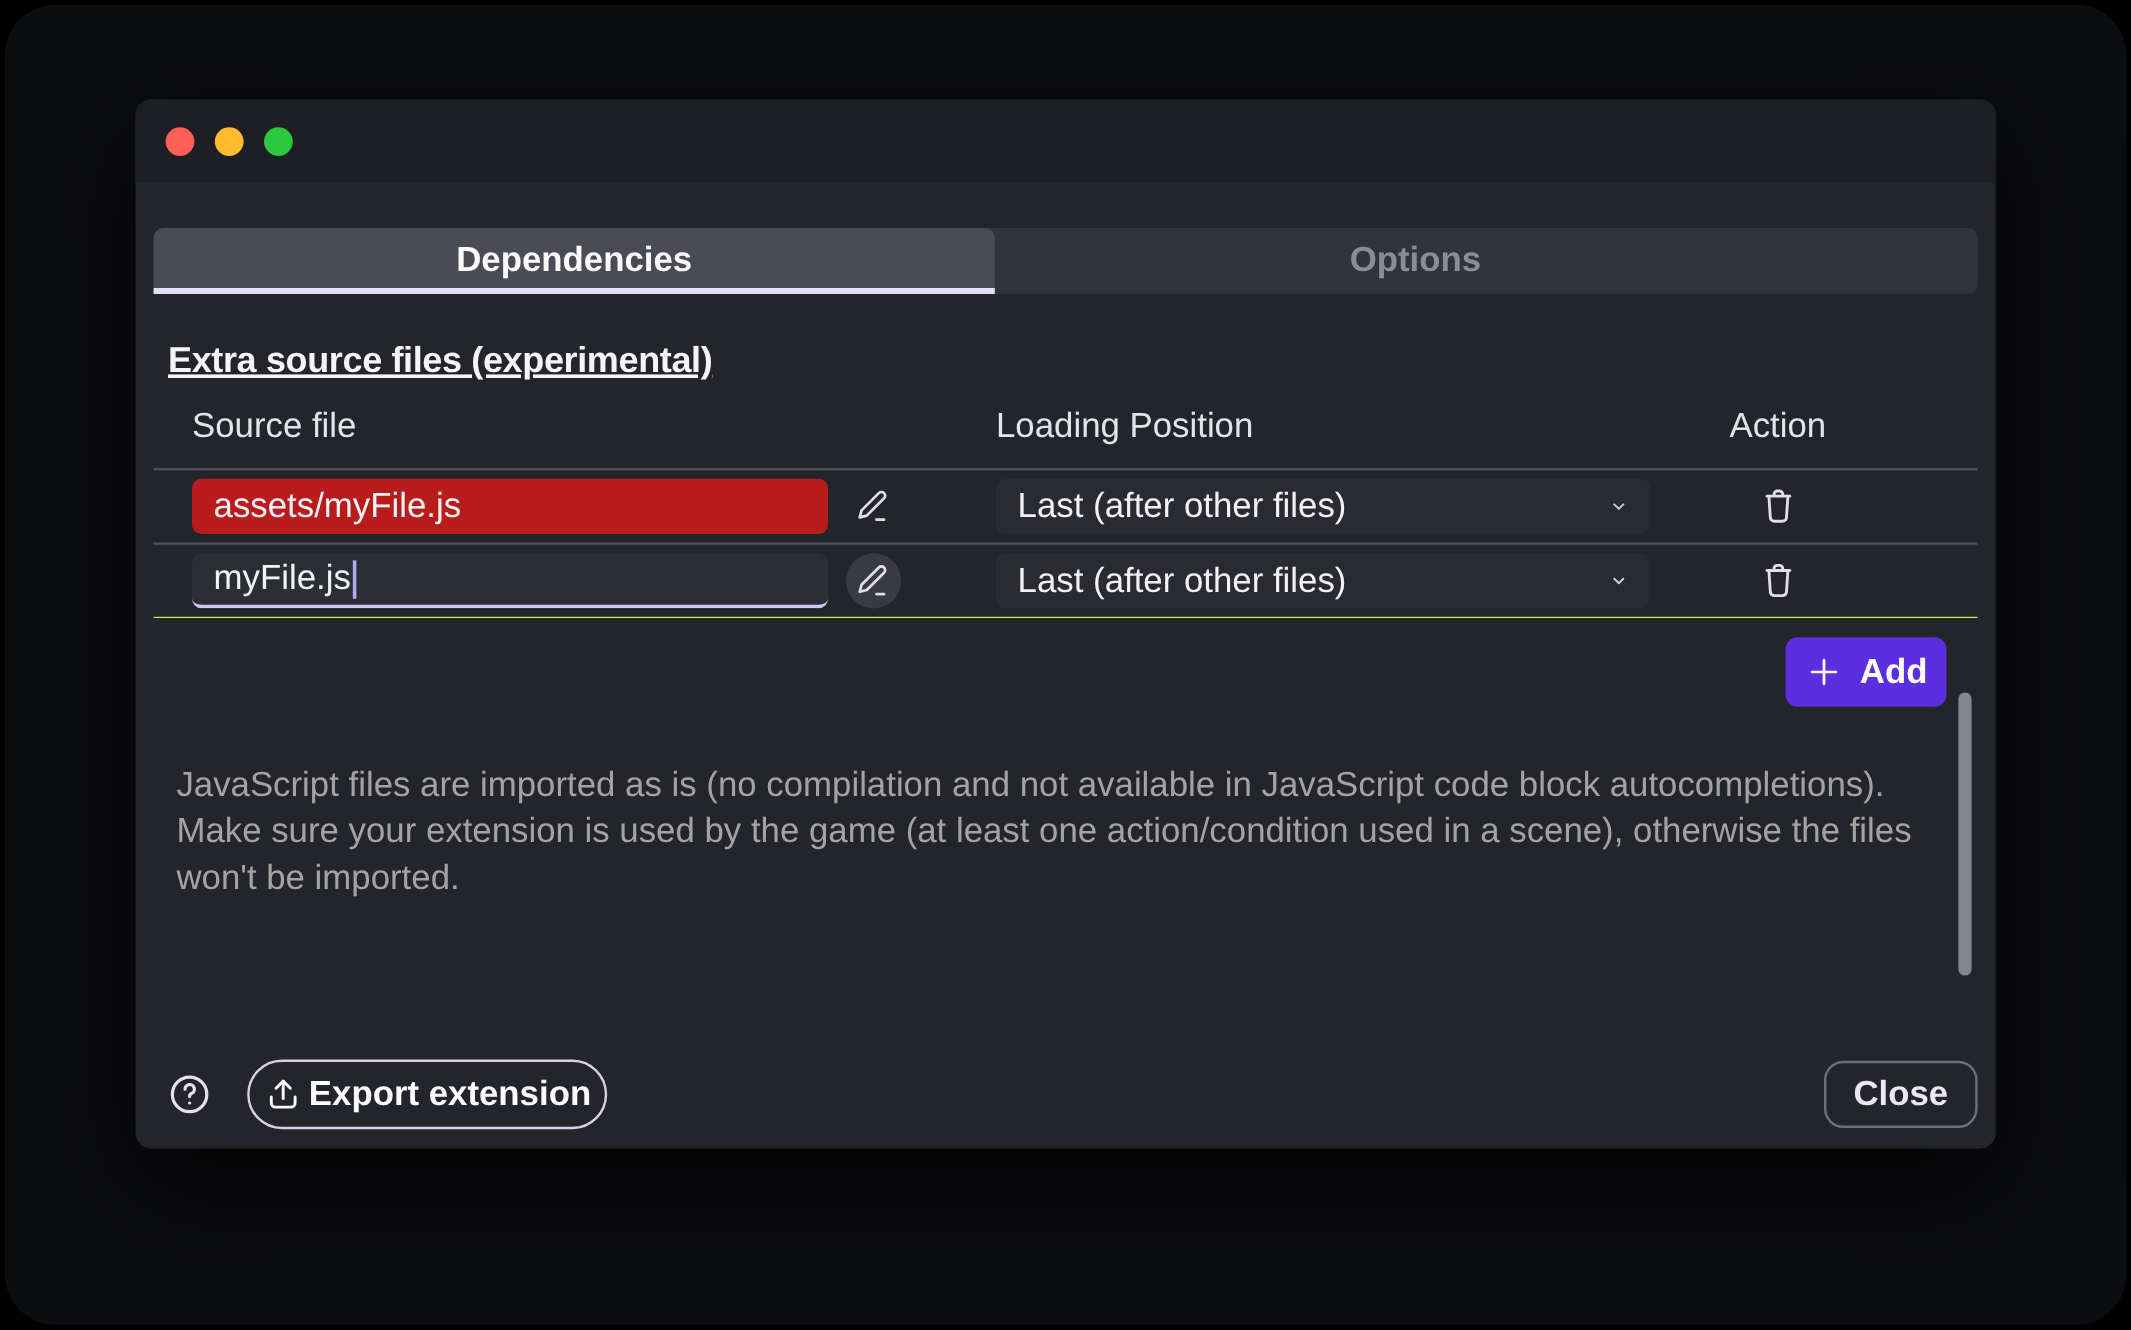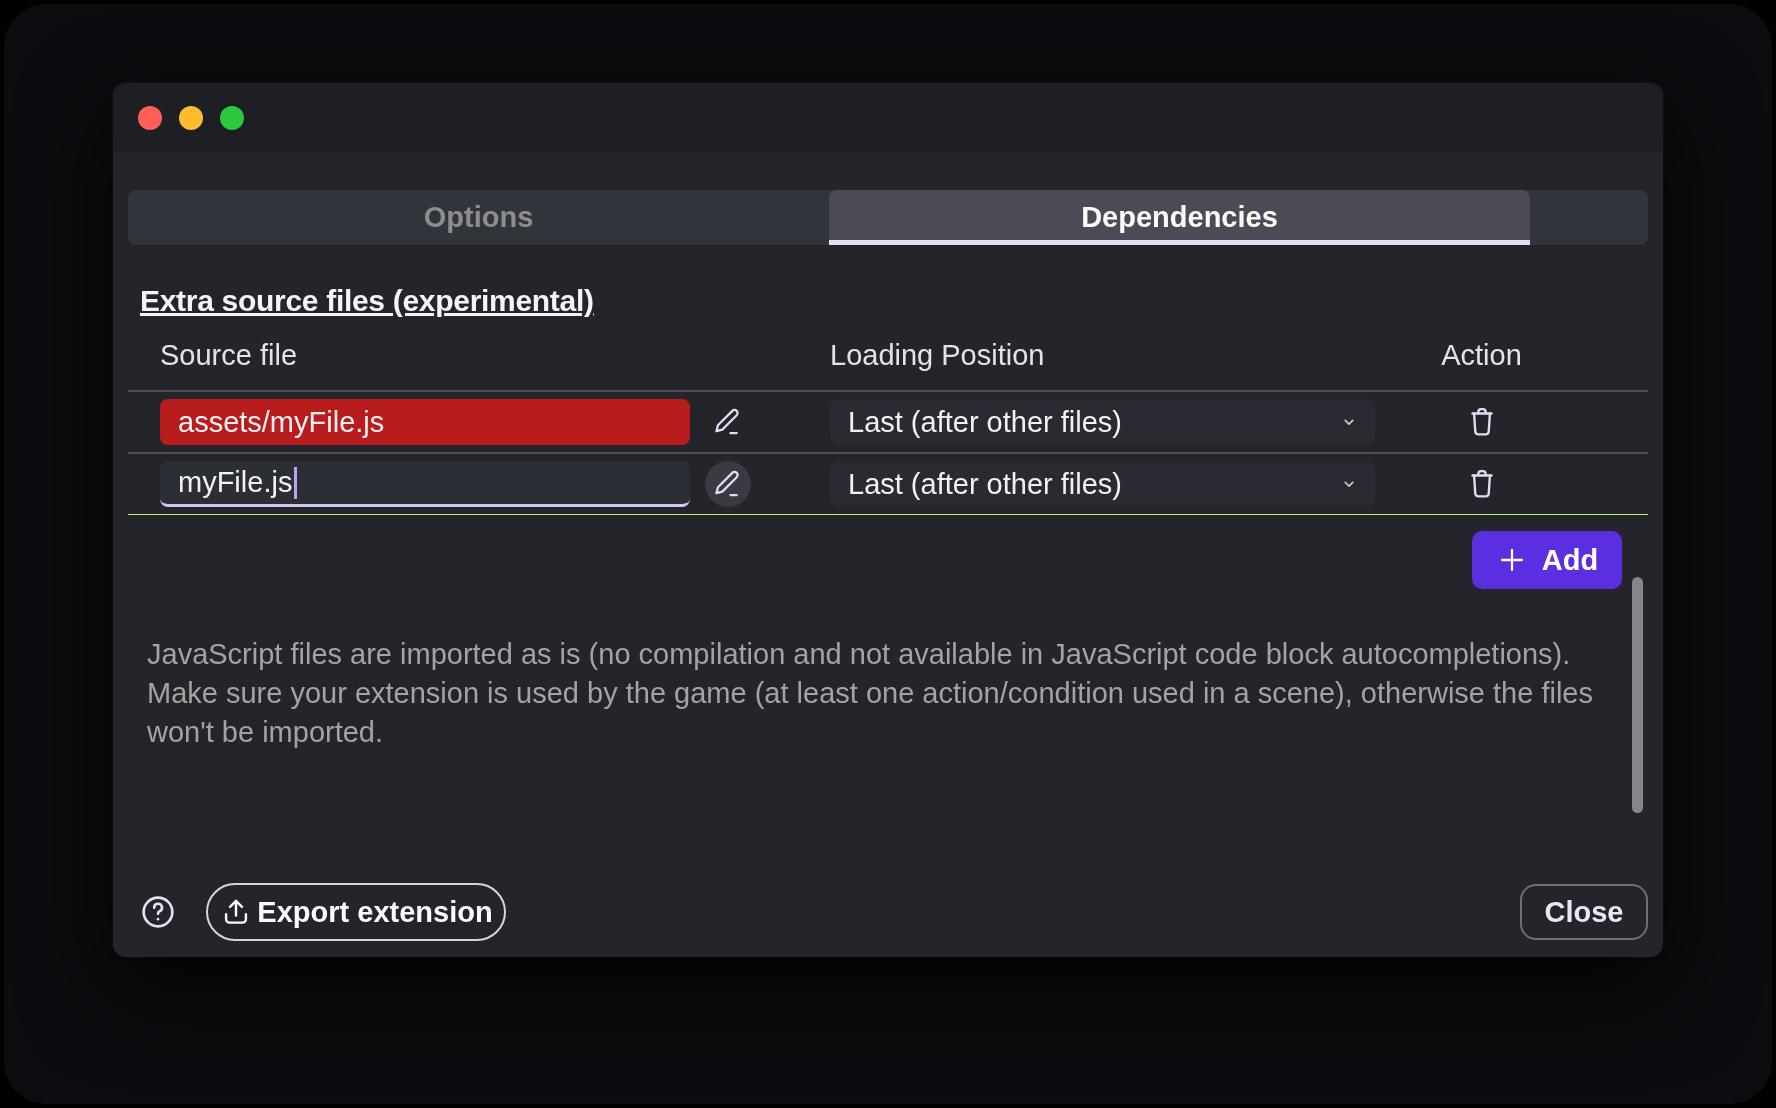--- a/index.html
+++ b/index.html
@@ -49,21 +49,21 @@
   .icon-btn { width:46px; height:46px; border-radius:50%; display:flex; align-items:center;
               justify-content:center; cursor:pointer; }
   .icon-btn.hovered { background:#3a3b42; }
 
   .selectfield { width:100%; height:46px; background:#2a2b32; border-radius:8px;
                  display:flex; align-items:center; padding:0 16px 0 18px; font-size:29px;
                  color:#f2f2f4; cursor:pointer; }
   .selectfield .sel-label { flex:1; overflow:hidden; white-space:nowrap; }
 
   .table-footer { display:flex; justify-content:flex-end; padding:16px 41px 0 0; }
-  .add-btn { width:150px; height:58px; background:#5b2fe0; border:none; border-radius:10px;
+  .add-btn { width:134px; height:58px; background:#5b2fe0; border:none; border-radius:10px;
              display:flex; align-items:center; justify-content:center; gap:14px;
              color:#fff; font-size:29px; font-weight:700; cursor:pointer;
              font-family:"Liberation Sans", sans-serif; }
 
   .scrollbar-thumb { position:absolute; right:20px; top:494px; width:11px; height:236px;
                      background:#85868c; border-radius:6px; cursor:pointer; }
 
   .note { margin:46px auto 0; width:1482px; text-align:left; font-size:29px;
           line-height:39px; color:#a3a3a3; }
 
@@ -90,26 +90,26 @@
 <div class="window">
 
   <div class="titlebar">
     <div class="light" style="background:#ff5f57"></div>
     <div class="light" style="background:#febc2e"></div>
     <div class="light" style="background:#2bc840"></div>
   </div>
 
 
   <div class="tabs">
-    <div class="tab">
-      <span>Options</span>
-    </div>
     <div class="tab active">
       <span>Dependencies</span>
       <div class="tab-underline"></div>
+    </div>
+    <div class="tab">
+      <span>Options</span>
     </div>
   </div>
 
   <div class="section-heading">Extra source files (experimental)</div>
 
   <div class="table">
     <div class="thead">
       <div class="col-source">Source file</div>
       <div class="col-edit"></div>
       <div class="col-loading">Loading Position</div>

